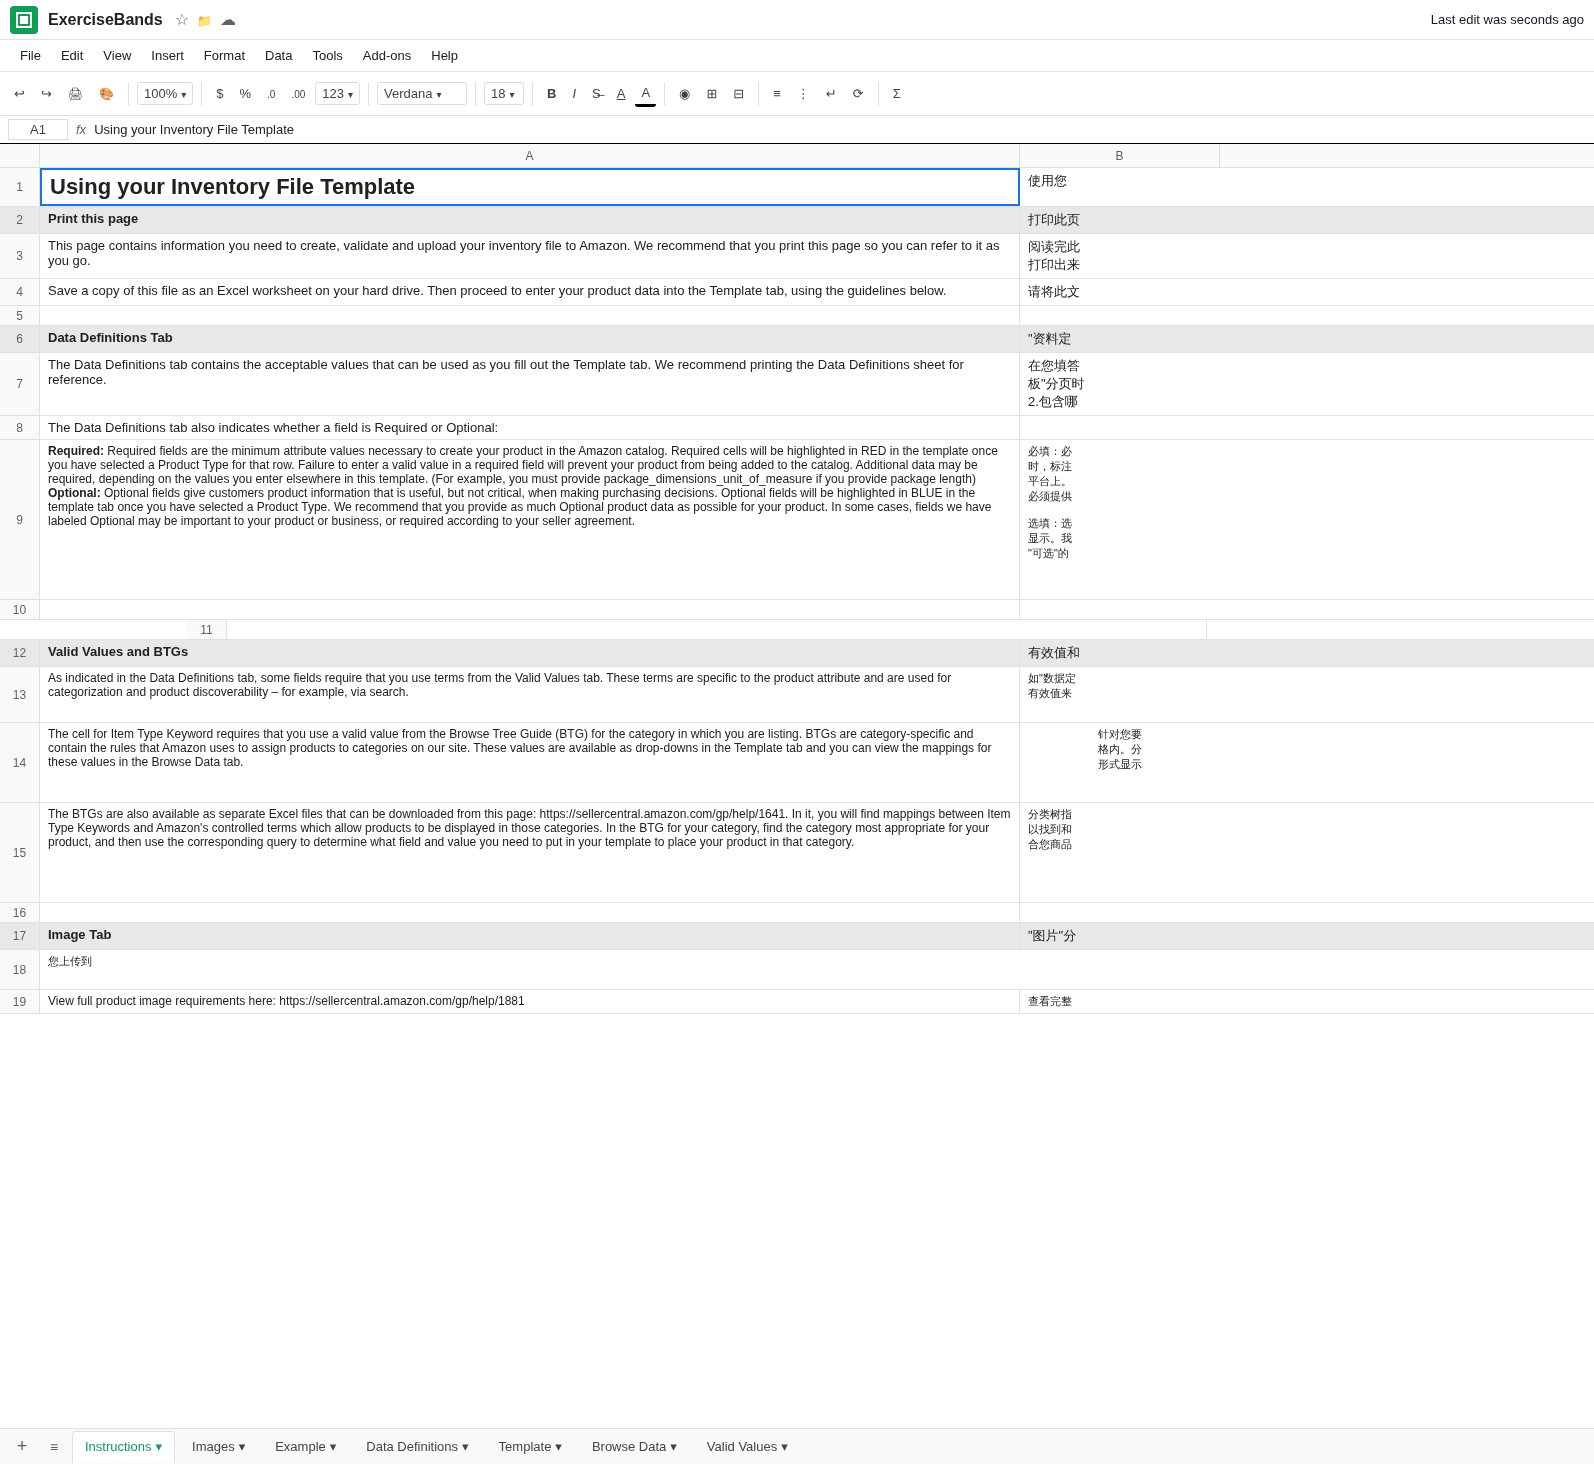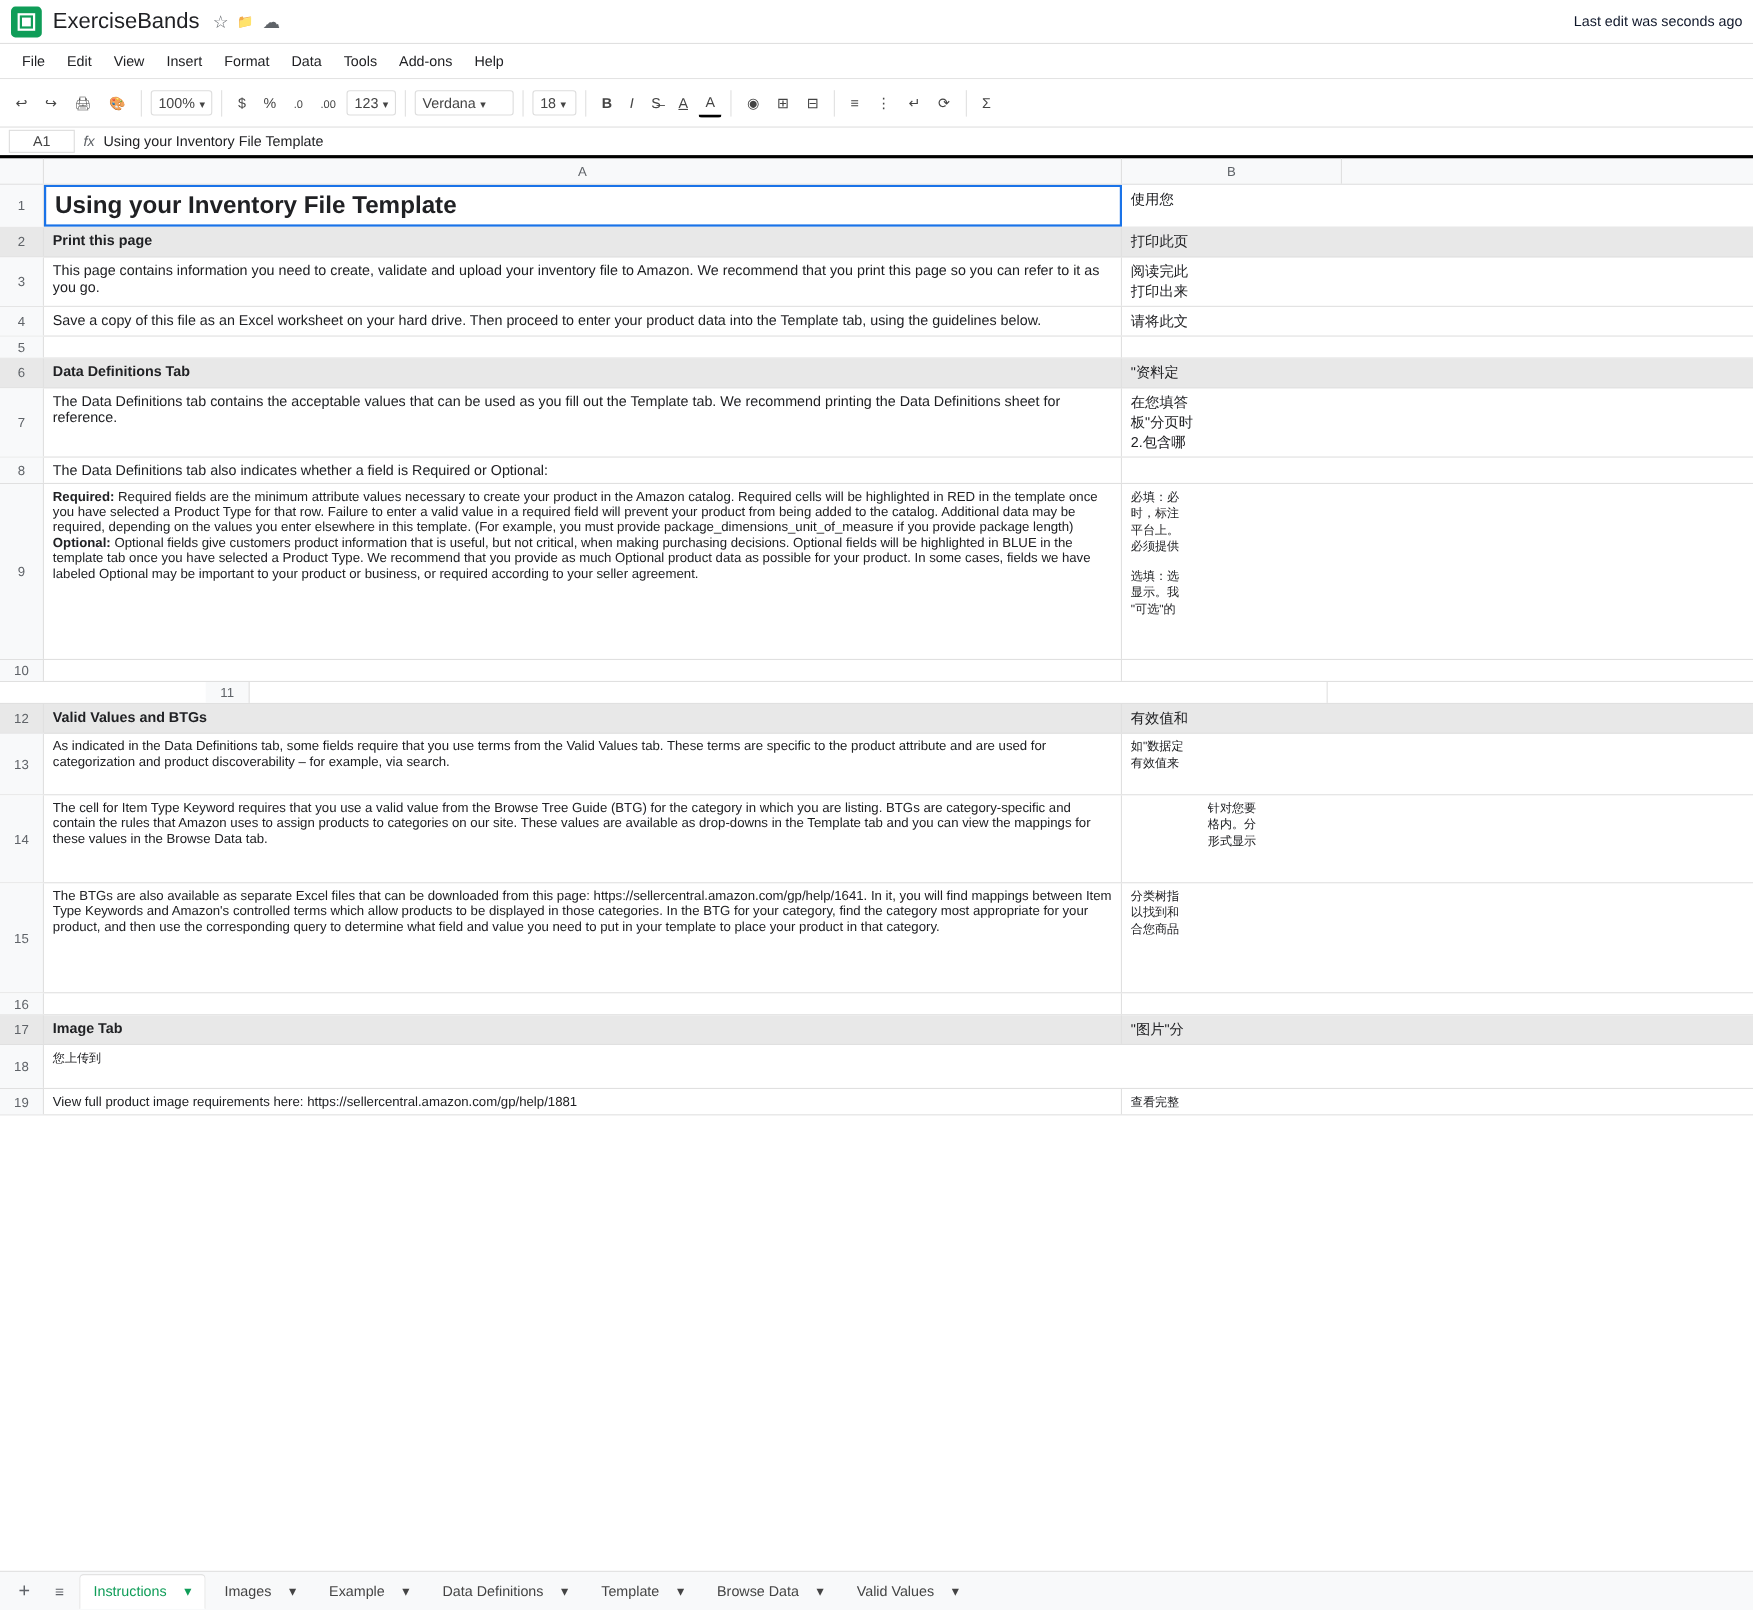--- a/index.html
+++ b/index.html
@@ -26,21 +26,21 @@
       border: 2px solid #fff;
       position: relative;
     }
     .app-icon-inner::before {
       content: '';
       position: absolute;
       top: 2px; left: 2px;
       width: 8px; height: 8px;
       background: #fff;
     }
-    .title-text { font-size: 20px; font-weight: 400; color: #202124; margin-right: 12px; }
+    .title-text { font-size: 16px; font-weight: 700; color: #202124; margin-right: 12px; }
     .title-icons { display: flex; gap: 8px; align-items: center; color: #5f6368; font-size: 16px; }
     .last-edit { margin-left: auto; font-size: 13px; color: #0f172a; }
 
     
     .menu-bar {
       display: flex;
       align-items: center;
       padding: 0 10px;
       height: 32px;
       background: #fff;
@@ -86,21 +86,21 @@
       background: #fff;
     }
     .font-name { min-width: 90px; }
     .font-size { min-width: 40px; }
 
     
     .formula-bar {
       display: flex;
       align-items: center;
       height: 28px;
-      border-bottom: 3px solid #000000;
+      border-bottom: 1px solid #000000;
       padding: 0 8px;
       gap: 8px;
     }
     .cell-ref {
       width: 60px;
       font-size: 13px;
       color: #444;
       border: 1px solid #ddd;
       padding: 2px 4px;
       text-align: center;
@@ -196,21 +196,21 @@
       display: flex; align-items: center; justify-content: center;
       cursor: pointer;
       color: #5f6368;
       font-size: 14px;
       border: none;
       background: none;
     }
     .tab {
       display: flex;
       align-items: center;
-      gap: 16px;
+      gap: 4px;
       padding: 4px 12px;
       border-radius: 4px 4px 0 0;
       cursor: pointer;
       font-size: 13px;
       color: #444;
       border: 1px solid transparent;
       height: 32px;
       white-space: nowrap;
     }
     .tab-active {

